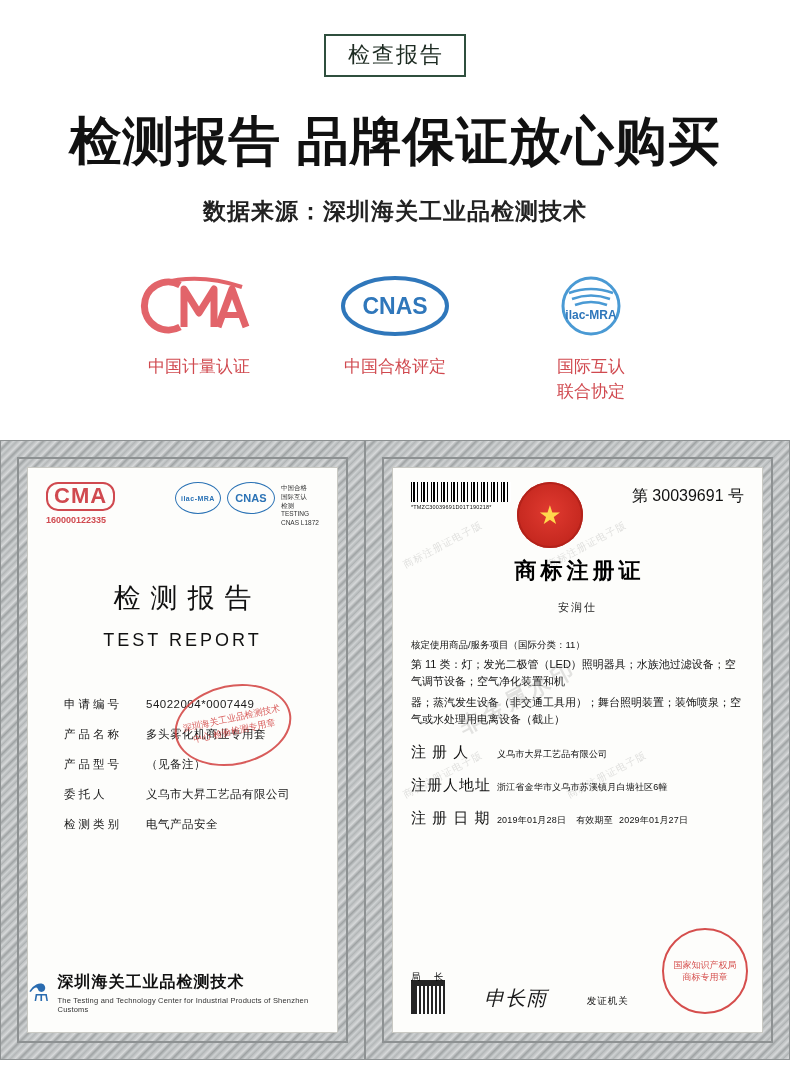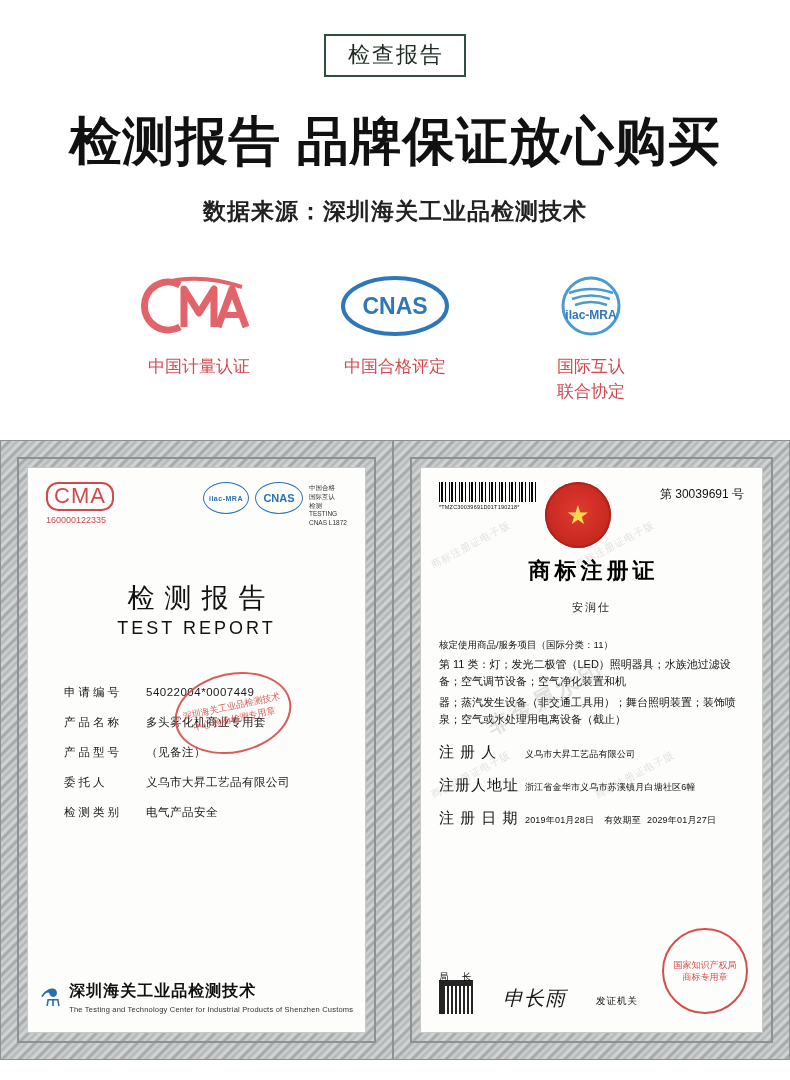--- a/index.html
+++ b/index.html
@@ -116,21 +116,21 @@
   }
 
   
   .lc-top {
     display: flex;
     justify-content: space-between;
     align-items: flex-start;
   }
   .lc-cma {
     color: #d0494f;
-    font-weight: 400;
+    font-weight: 700;
   }
   .lc-cma .mark {
     font-size: 22px;
     letter-spacing: 1px;
     line-height: 1;
     border: 2px solid #d0494f;
     border-radius: 12px 12px 12px 12px;
     padding: 1px 6px 2px 6px;
     display: inline-block;
   }
@@ -180,21 +180,21 @@
     text-align: center;
     margin-top: 52px;
     font-size: 27px;
     letter-spacing: 10px;
     color: #111;
     font-weight: 500;
     text-indent: 10px;
   }
   .lc-title-en {
     text-align: center;
-    margin-top: 2px;
+    margin-top: 14px;
     font-size: 18px;
     letter-spacing: 3px;
     color: #111;
   }
   .lc-fields {
     margin-top: 46px;
     padding-left: 18px;
     position: relative;
   }
   .lc-row {
@@ -274,21 +274,21 @@
       #000 0 1px, #fff 1px 2px, #000 2px 4px, #fff 4px 6px,
       #000 6px 7px, #fff 7px 10px);
   }
   .barcode-text {
     font-size: 5.5px;
     color: #111;
     margin-top: 2px;
     letter-spacing: 0.2px;
   }
   .rc-no {
-    font-size: 12px;
+    font-size: 16px;
     color: #111;
     padding-top: 4px;
     white-space: nowrap;
     margin-left: 43px;
   }
   .emblem {
     width: 66px;
     height: 66px;
     border-radius: 50%;
     background: radial-gradient(circle at 50% 45%, #e03a30 0%, #c5281f 70%, #9d1b14 100%);

